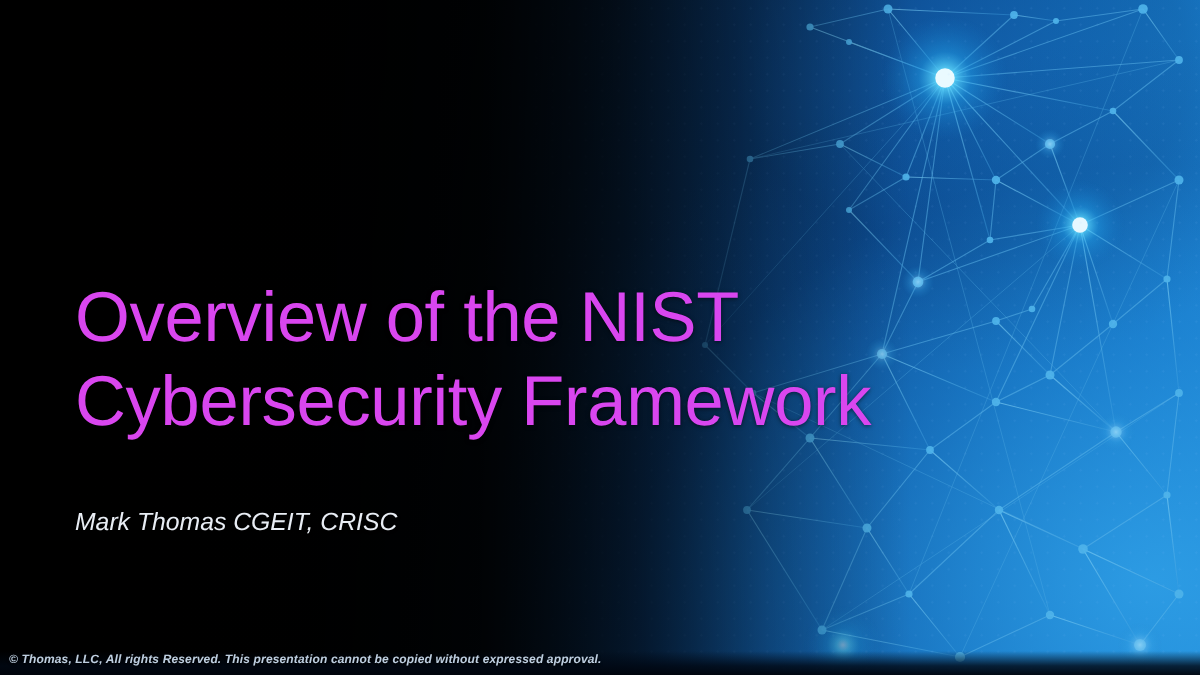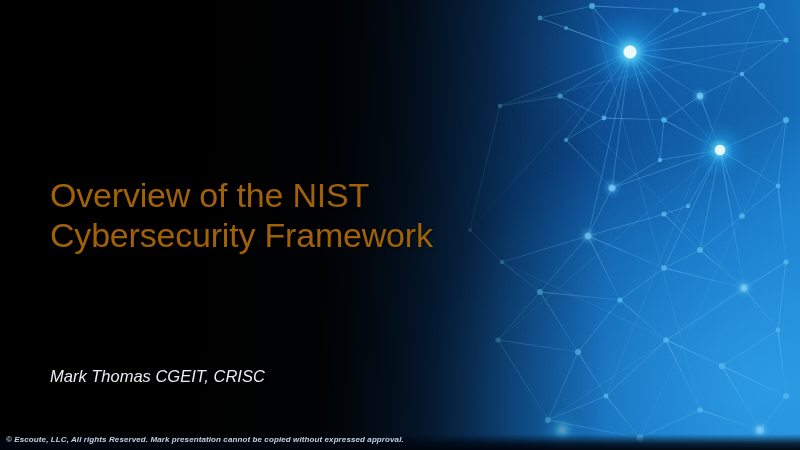--- a/index.html
+++ b/index.html
@@ -73,40 +73,40 @@
     width:800px;height:450px;
     mask-image:linear-gradient(90deg, rgba(0,0,0,0) 44%, rgba(0,0,0,.25) 54%, rgba(0,0,0,.85) 66%, rgba(0,0,0,1) 76%);
     -webkit-mask-image:linear-gradient(90deg, rgba(0,0,0,0) 44%, rgba(0,0,0,.25) 54%, rgba(0,0,0,.85) 66%, rgba(0,0,0,1) 76%);
   }
 
   
   .title{
     position:absolute;
     left:50px;top:152px;
     width:620px;
-    color:#a16207;
-    font-size:34px;
+    color:#d946ef;
+    font-size:47px;
     font-weight:300;
     line-height:1.18;
     letter-spacing:-.2px;
     text-shadow:0 1px 3px rgba(0,0,0,.55);
     white-space:pre-line;
   }
   .subtitle{
     position:absolute;
     left:50px;top:332px;
     width:520px;
     color:#e8edf4;
     font-size:16.5px;
     font-style:italic;
     font-weight:400;
     line-height:2.0;
     text-shadow:0 1px 2px rgba(0,0,0,.6);
   }
-  .subtitle div{white-space:nowrap;margin-top:28px;}
+  .subtitle div{white-space:nowrap;}
 
   .footer{
     position:absolute;
     left:6px;top:435px;
     color:#cfe0f2;
     font-size:8px;
     font-style:italic;
     font-weight:700;
     letter-spacing:.1px;
     opacity:.92;
@@ -321,15 +321,15 @@
   <div class="bg-dark-left"></div>
   <div class="bg-vignette-bottom"></div>
 
   <h1 class="title">Overview of the NIST
 Cybersecurity Framework</h1>
 
   <div class="subtitle">
     <div>Mark Thomas CGEIT, CRISC</div>
   </div>
 
-  <div class="footer">© Escoute, LLC, All rights Reserved.  Mark presentation cannot be copied without expressed approval.</div>
+  <div class="footer">© Thomas, LLC, All rights Reserved.  This presentation cannot be copied without expressed approval.</div>
 
 </div>
 
 </body></html>

